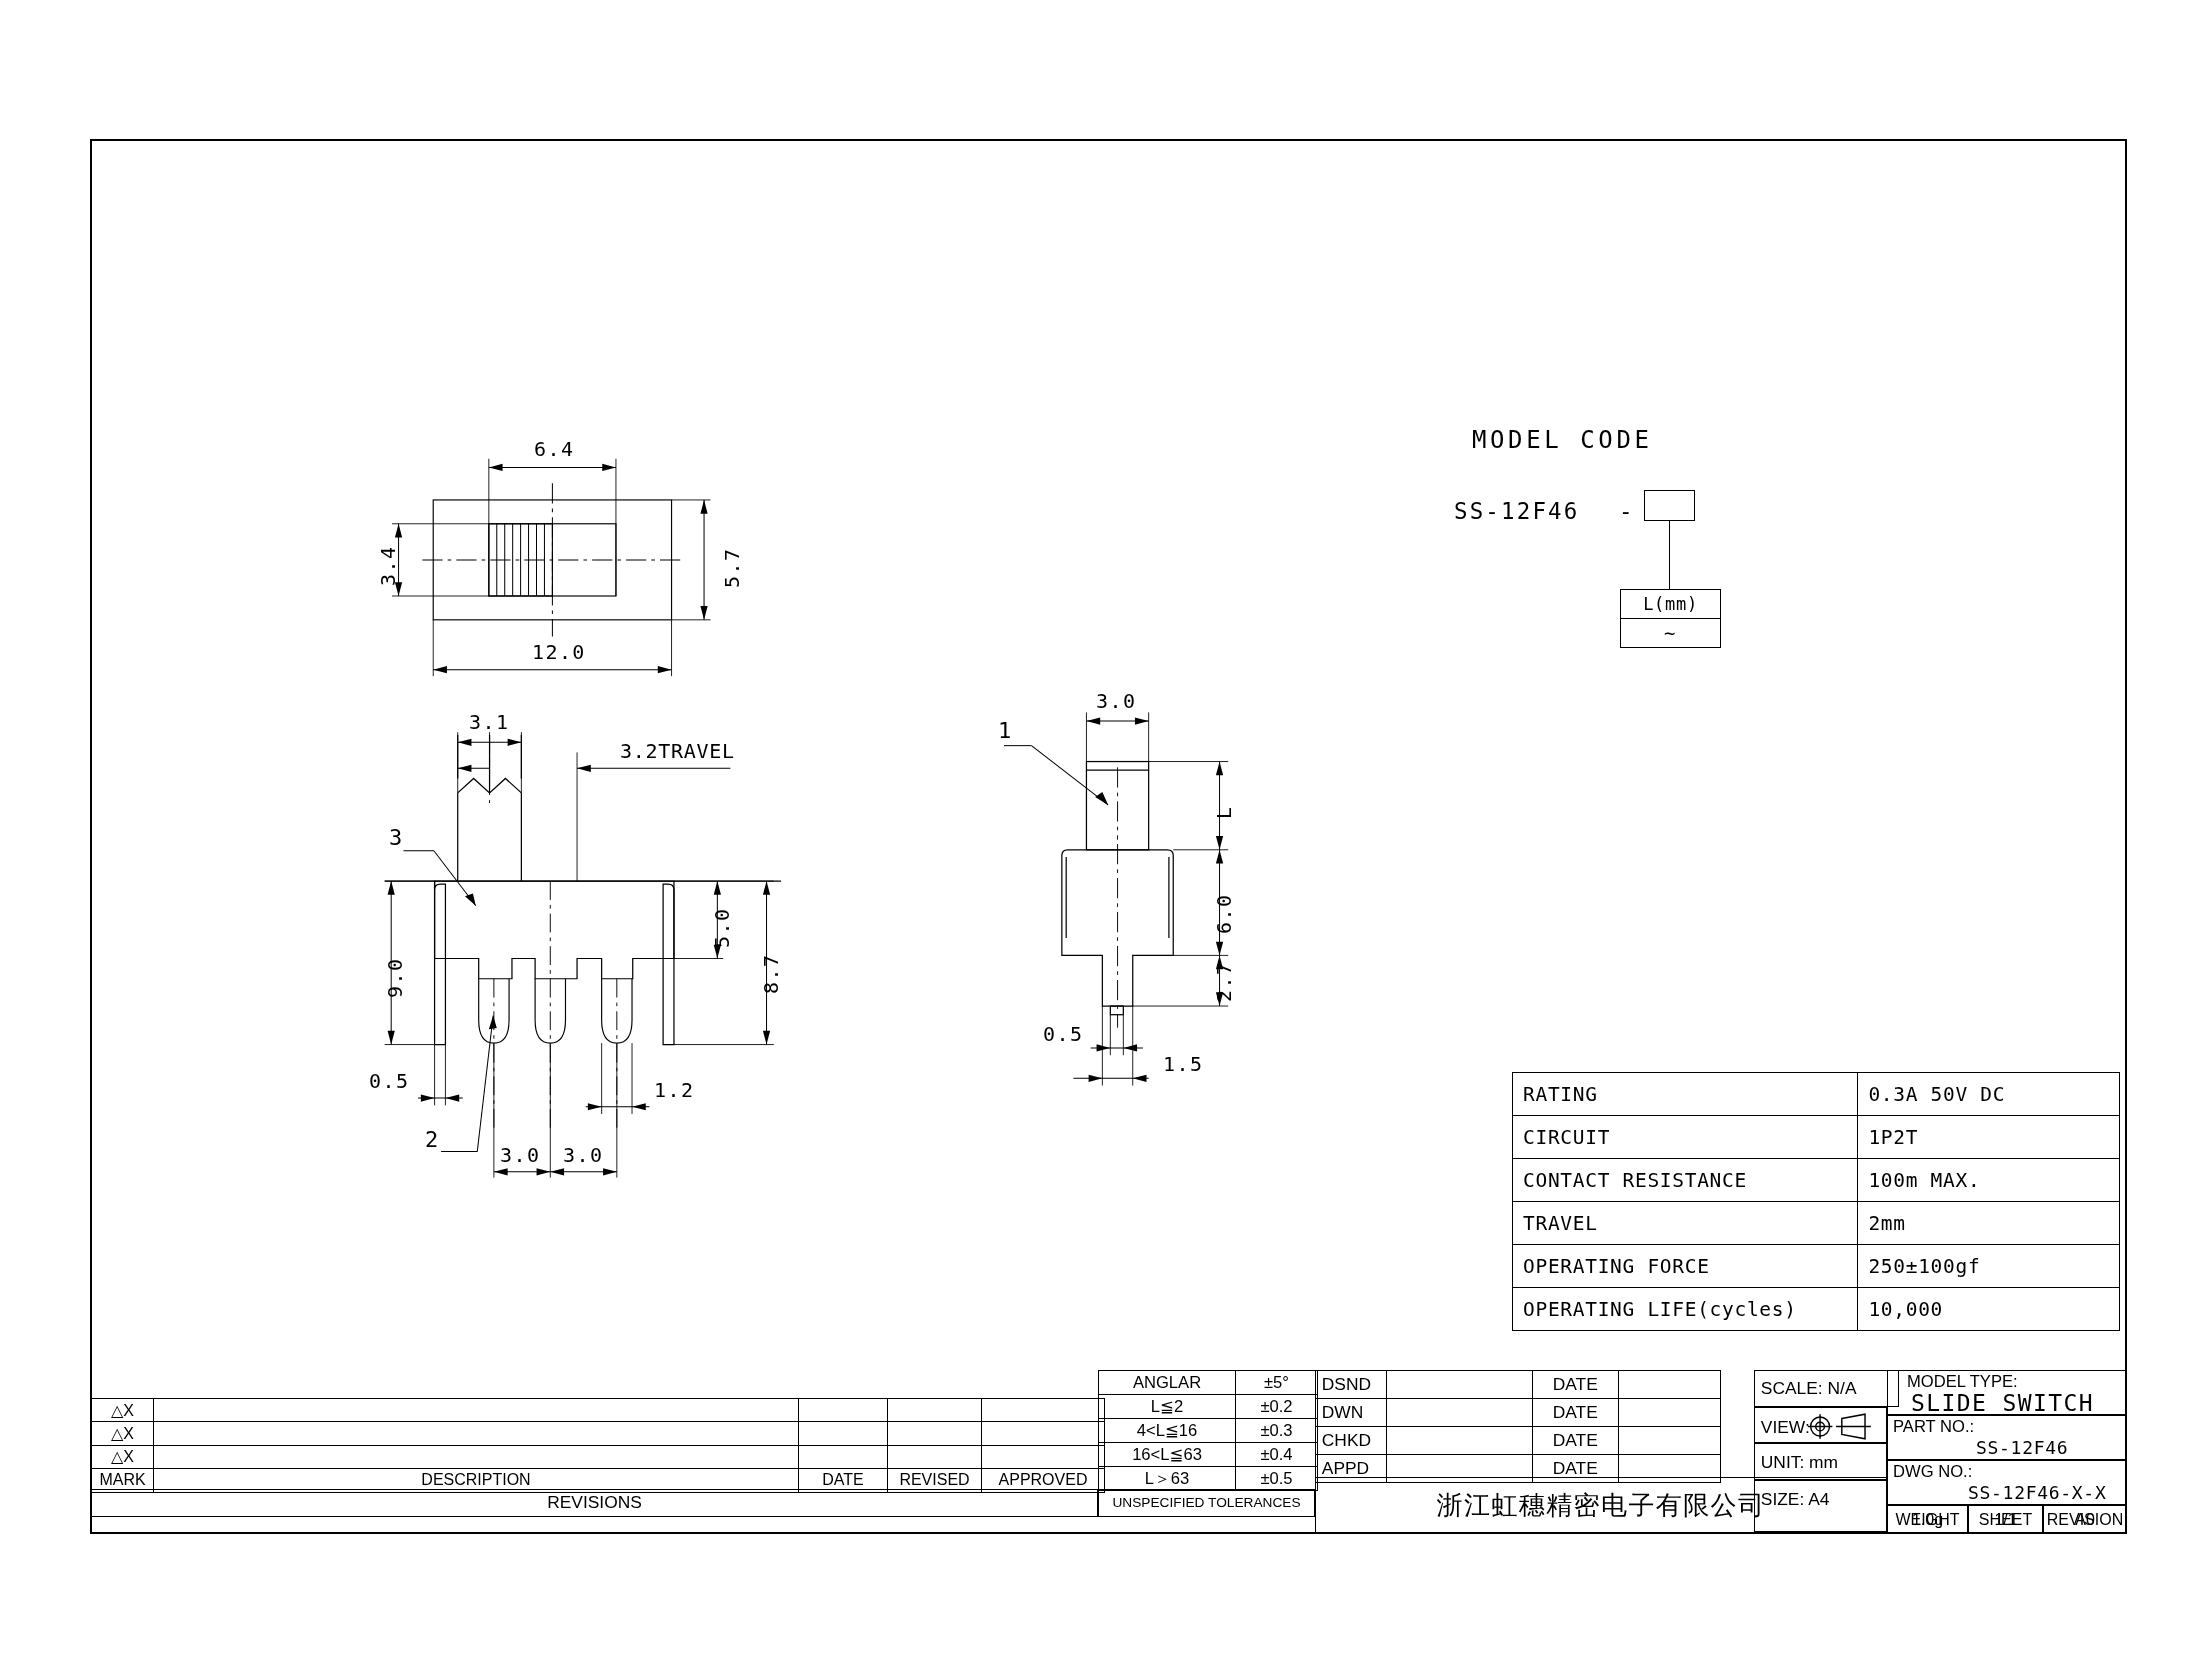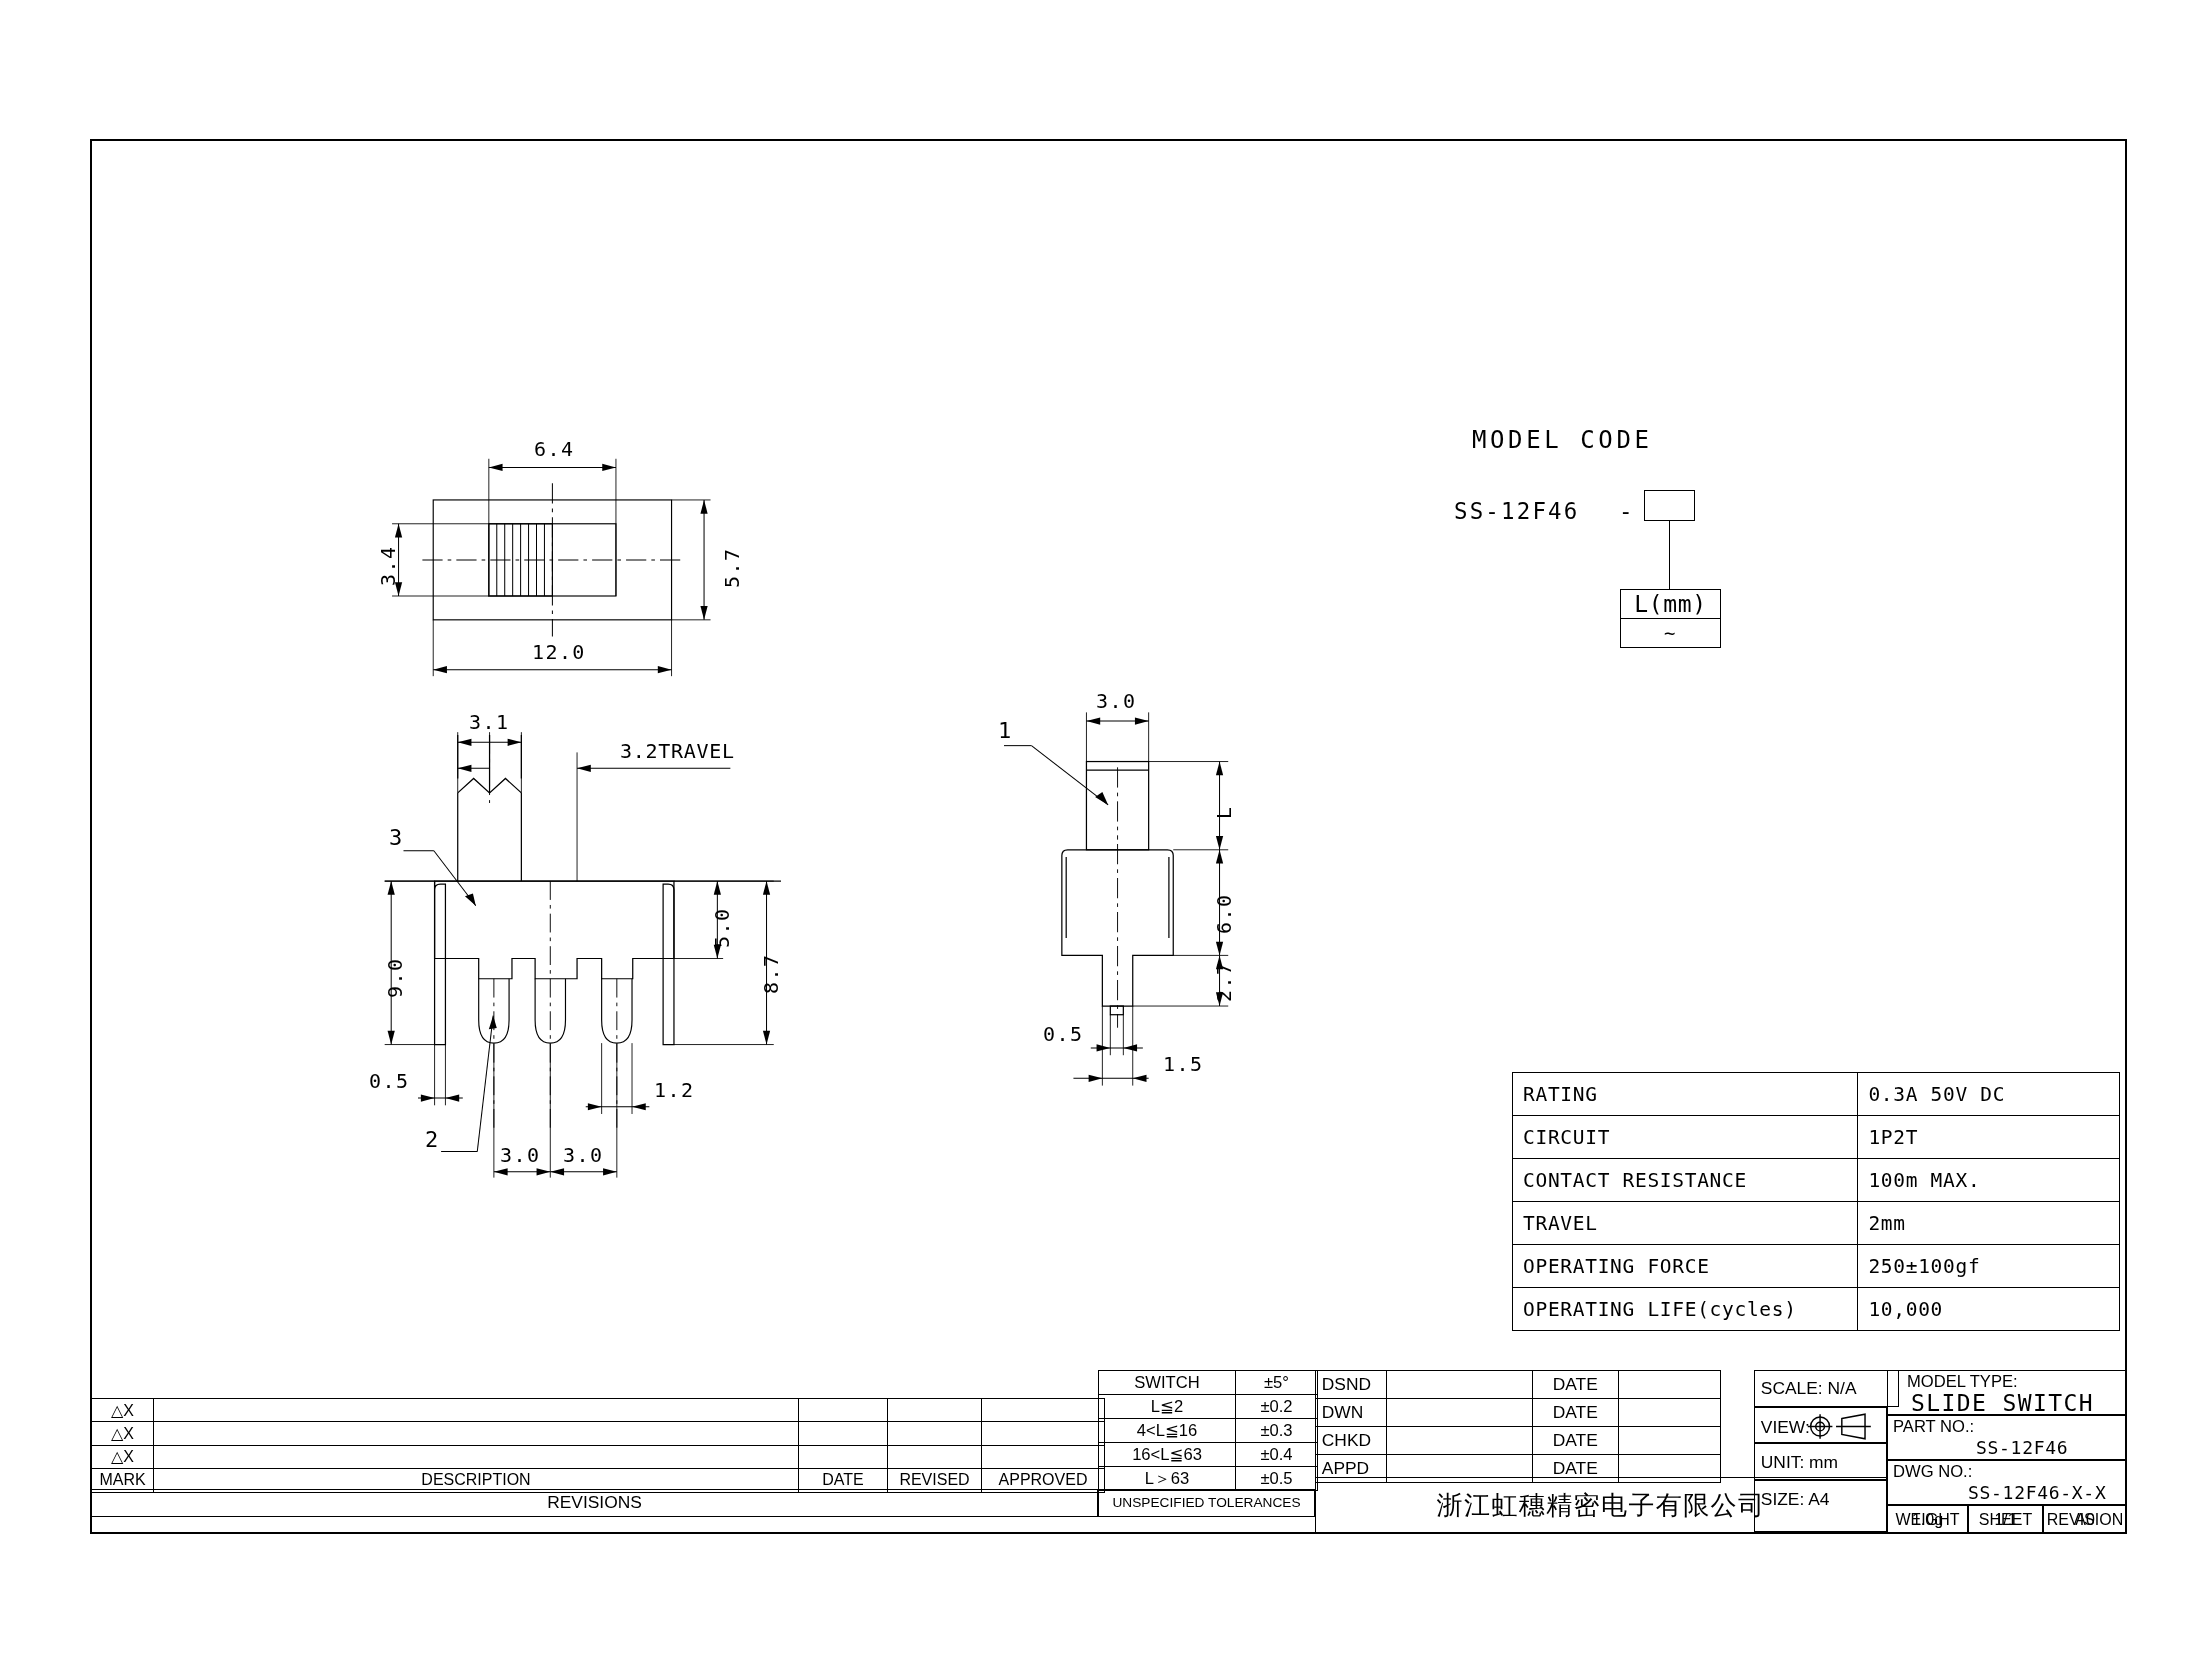--- a/index.html
+++ b/index.html
@@ -38,21 +38,21 @@
     <div class="cad abs" style="left:18px;top:0px;font-size:24px;letter-spacing:3.6px;">MODEL CODE</div>
     <div class="cad abs" style="left:0px;top:72px;font-size:22.4px;letter-spacing:2.2px;">SS-12F46</div>
     <div class="cad abs" style="left:165px;top:72px;font-size:22.4px;">-</div>
 
     <div class="cellbox" style="left:190px;top:64px;width:51px;height:31px;"></div>
 
     <div class="ln v1" style="left:215px;top:95px;height:68px;"></div>
 
     <div class="cellbox" style="left:166px;top:163px;width:101px;height:59px;"></div>
     <div class="ln h1" style="left:166px;top:192px;width:101px;"></div>
-    <div class="cad abs ctr" style="left:166px;top:163px;width:101px;height:30px;font-size:23px;letter-spacing:0.7px;">L(mm)</div>
+    <div class="cad abs ctr" style="left:166px;top:163px;width:101px;height:30px;font-size:17px;letter-spacing:0.7px;">L(mm)</div>
     <div class="cad abs ctr" style="left:166px;top:192px;width:101px;height:30px;font-size:19px;">~</div>
   </div>
 
   <div class="abs" style="left:347px;top:427px;width:405px;height:260px;">
     <svg width="405" height="260" viewBox="0 0 560 360">
       <g fill="none" stroke="#000" stroke-width="1.6">
 
         <rect x="119" y="101" width="330" height="166"></rect>
 
         <rect x="196" y="134" width="176" height="100"></rect>
@@ -368,21 +368,21 @@
           <td style="width: 122px; height: 22.4px; text-align: center; font-family: &quot;Liberation Sans&quot;, sans-serif; font-size: 16px;">APPROVED</td>
         </tr>
       </tbody>
   </table>
 
   <div class="cellbox ui ctr" style="left:91px;top:1489px;width:1007px;height:27.5px;font-size:17.4px;">REVISIONS</div>
 
   <table class="tbl" id="tol-table" style="left:1098px;top:1370px;">
     <tbody id="tol-body">
         <tr>
-          <td style="width: 136px; height: 23px; text-align: center; font-family: &quot;Liberation Sans&quot;, sans-serif; font-size: 16.6px;">SWITCH</td>
+          <td style="width: 136px; height: 23px; text-align: center; font-family: &quot;Liberation Sans&quot;, sans-serif; font-size: 16.6px;">ANGLAR</td>
           <td style="width: 81px; height: 23px; text-align: center; font-family: &quot;Liberation Sans&quot;, sans-serif; font-size: 16.6px;">±5°</td>
         </tr>
         <tr>
           <td style="width: 136px; height: 23px; text-align: center; font-family: &quot;Liberation Sans&quot;, sans-serif; font-size: 16.6px;">L≦2</td>
           <td style="width: 81px; height: 23px; text-align: center; font-family: &quot;Liberation Sans&quot;, sans-serif; font-size: 16.6px;">±0.2</td>
         </tr>
         <tr>
           <td style="width: 136px; height: 23px; text-align: center; font-family: &quot;Liberation Sans&quot;, sans-serif; font-size: 16.6px;">4&lt;L≦16</td>
           <td style="width: 81px; height: 23px; text-align: center; font-family: &quot;Liberation Sans&quot;, sans-serif; font-size: 16.6px;">±0.3</td>
         </tr>

